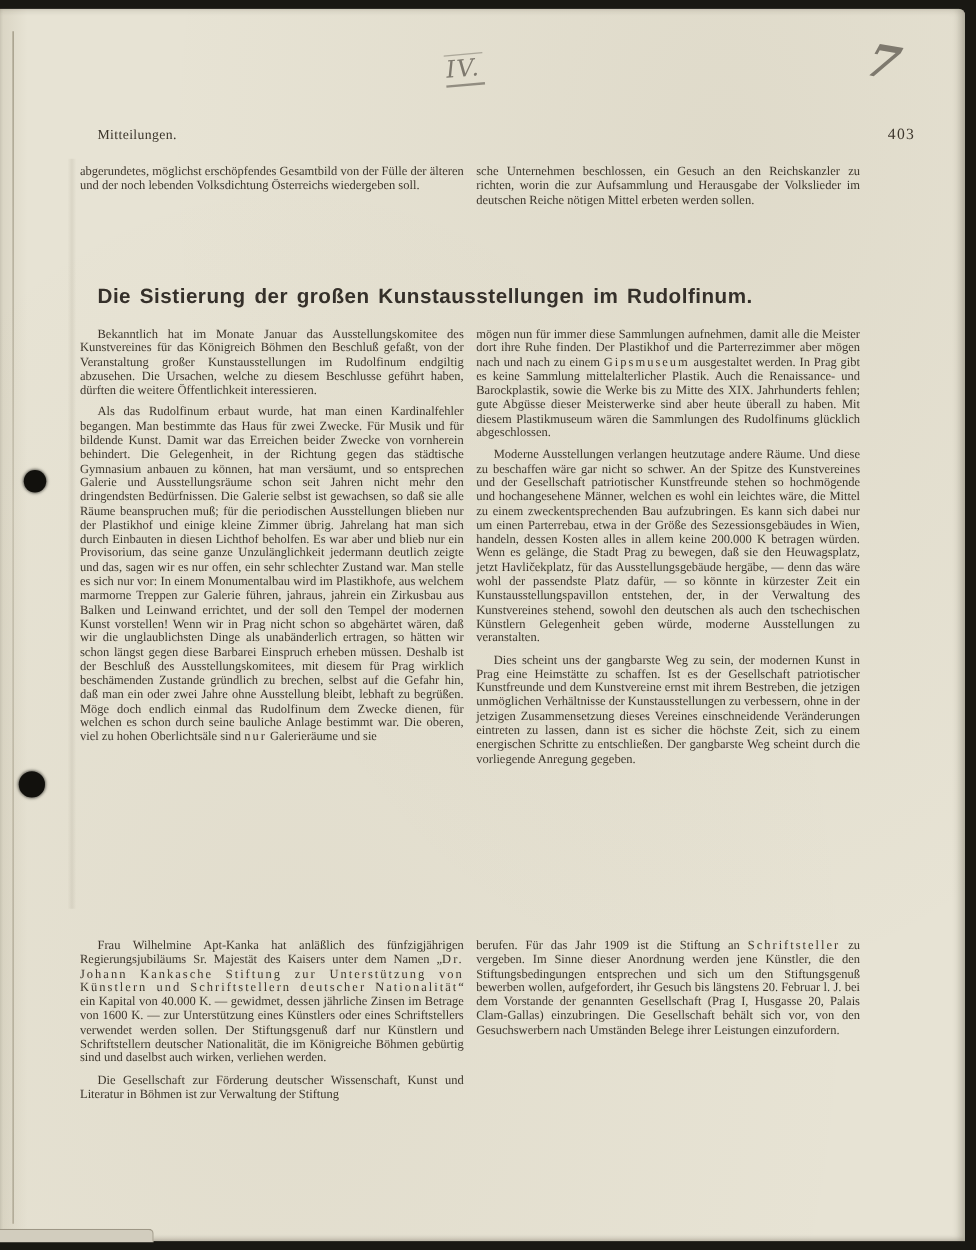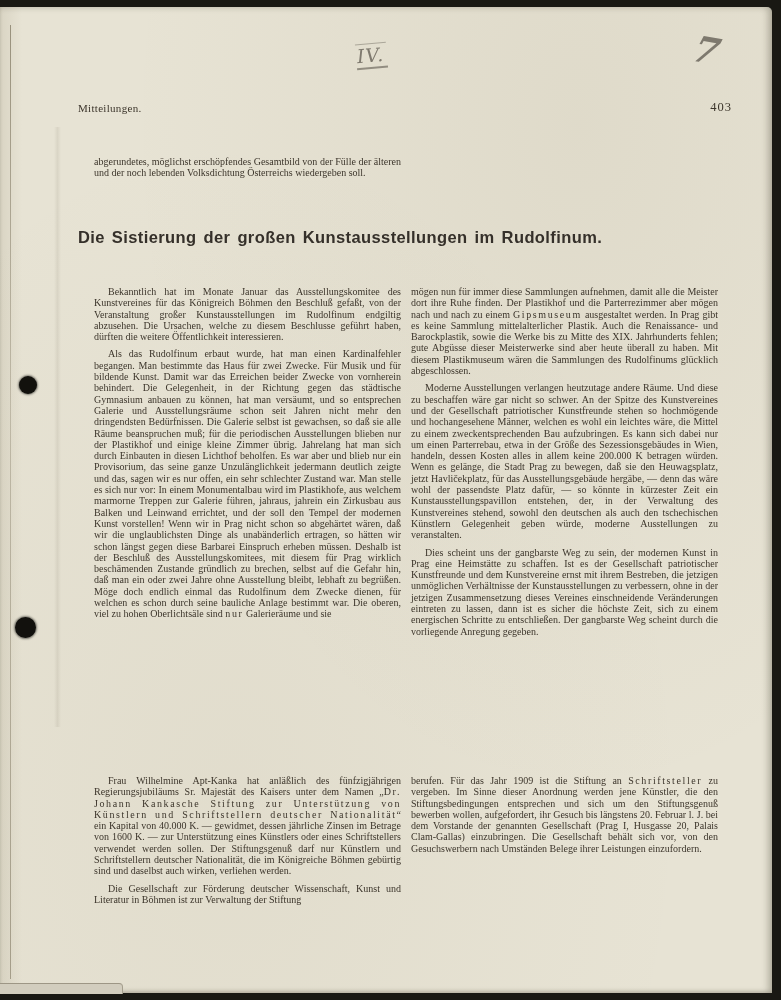--- a/index.html
+++ b/index.html
@@ -48,21 +48,21 @@
     border-bottom:2px solid rgba(126,121,110,0.8);
     border-top:1px solid rgba(126,121,110,0.55);
     padding:0 3px 1px 1px;letter-spacing:1px;
   }
   .hw-7{left:694px;top:22px;font-size:36px;transform:rotate(10deg) skewX(-8deg);font-weight:bold;}
 
   
   .running-head{position:absolute;left:78px;top:95px;font-size:11px;letter-spacing:0.3px;}
   .page-num{position:absolute;right:40px;top:93px;font-size:12.5px;letter-spacing:1px;}
 
-  .twocol{position:absolute;left:94px;width:624px;display:flex;gap:10px;margin-top:24px;}
+  .twocol{position:absolute;left:64px;width:624px;display:flex;gap:10px;}
   .col{width:307px;font-size:10px;line-height:11.3px;text-align:justify;}
   .col p{margin:0 0 6px 0;}
   .col p.indent{text-indent:14px;}
   .sperr{letter-spacing:1.6px;}
 
   .intro{top:125px;}
   .headline{
     position:absolute;left:78px;font-size:16.5px;font-weight:bold;
     color:#35302a;letter-spacing:0.4px;word-spacing:2px;
     font-family:Liberation Sans, sans-serif;
@@ -83,20 +83,23 @@
   <div class="running-head">Mitteilungen.</div>
   <div class="page-num">403</div>
 
   <div class="hw hw-iv">IV.</div>
   <div class="hw hw-7">7</div>
 
   <div class="twocol intro">
     <div class="col">
         <p class="para"><span>abgerundetes, möglichst erschöpfendes Gesamtbild von der Fülle der älteren und der noch lebenden Volksdichtung Österreichs wiedergeben soll.</span></p>
       </div>
+    <div class="col">
+        <p class="para"><span>sche Unternehmen beschlossen, ein Gesuch an den Reichskanzler zu richten, worin die zur Aufsammlung und Herausgabe der Volkslieder im deutschen Reiche nötigen Mittel erbeten werden sollen.</span></p>
+      </div>
   </div>
 
   <div class="headline one">Die Sistierung der großen Kunstausstellungen im Rudolfinum.</div>
 
   <div class="twocol art1">
     <div class="col">
         <p class="para indent"><span>Bekanntlich hat im Monate Januar das Ausstellungskomitee des Kunstvereines für das Königreich Böhmen den Beschluß gefaßt, von der Veranstaltung großer Kunstausstellungen im Rudolfinum endgiltig abzusehen. Die Ursachen, welche zu diesem Beschlusse geführt haben, dürften die weitere Öffentlichkeit interessieren.</span></p>
         <p class="para indent"><span>Als das Rudolfinum erbaut wurde, hat man einen Kardinalfehler begangen. Man bestimmte das Haus für zwei Zwecke. Für Musik und für bildende Kunst. Damit war das Erreichen beider Zwecke von vornherein behindert. Die Gelegenheit, in der Richtung gegen das städtische Gymnasium anbauen zu können, hat man versäumt, und so entsprechen Galerie und Ausstellungsräume schon seit Jahren nicht mehr den dringendsten Bedürfnissen. Die Galerie selbst ist gewachsen, so daß sie alle Räume beanspruchen muß; für die periodischen Ausstellungen blieben nur der Plastikhof und einige kleine Zimmer übrig. Jahrelang hat man sich durch Einbauten in diesen Lichthof beholfen. Es war aber und blieb nur ein Provisorium, das seine ganze Unzulänglichkeit jedermann deutlich zeigte und das, sagen wir es nur offen, ein sehr schlechter Zustand war. Man stelle es sich nur vor: In einem Monumentalbau wird im Plastikhofe, aus welchem marmorne Treppen zur Galerie führen, jahraus, jahrein ein Zirkusbau aus Balken und Leinwand errichtet, und der soll den Tempel der modernen Kunst vorstellen! Wenn wir in Prag nicht schon so abgehärtet wären, daß wir die unglaublichsten Dinge als unabänderlich ertragen, so hätten wir schon längst gegen diese Barbarei Einspruch erheben müssen. Deshalb ist der Beschluß des Ausstellungskomitees, mit diesem für Prag wirklich beschämenden Zustande gründlich zu brechen, selbst auf die Gefahr hin, daß man ein oder zwei Jahre ohne Ausstellung bleibt, lebhaft zu begrüßen. Möge doch endlich einmal das Rudolfinum dem Zwecke dienen, für welchen es schon durch seine bauliche Anlage bestimmt war. Die oberen, viel zu hohen Oberlichtsäle sind </span><span class="sperr">nur</span><span> Galerieräume und sie</span></p>
       </div>
     <div class="col">

